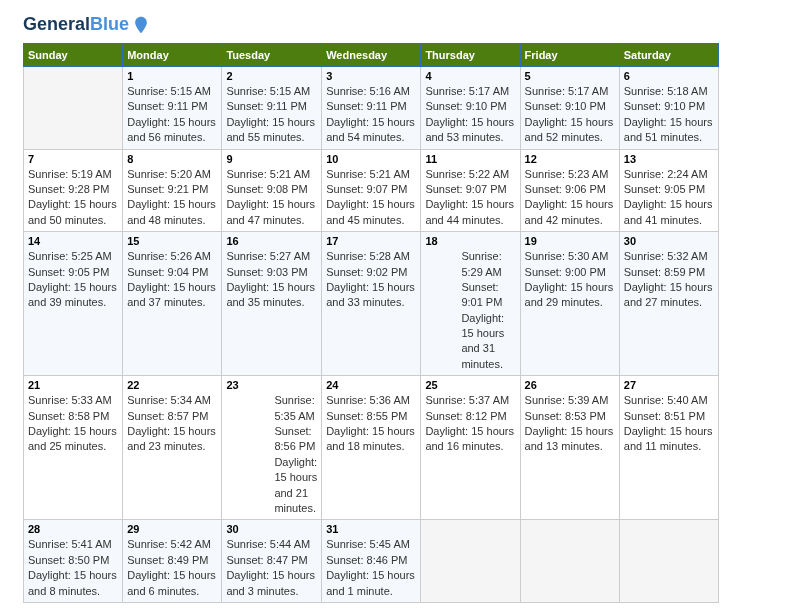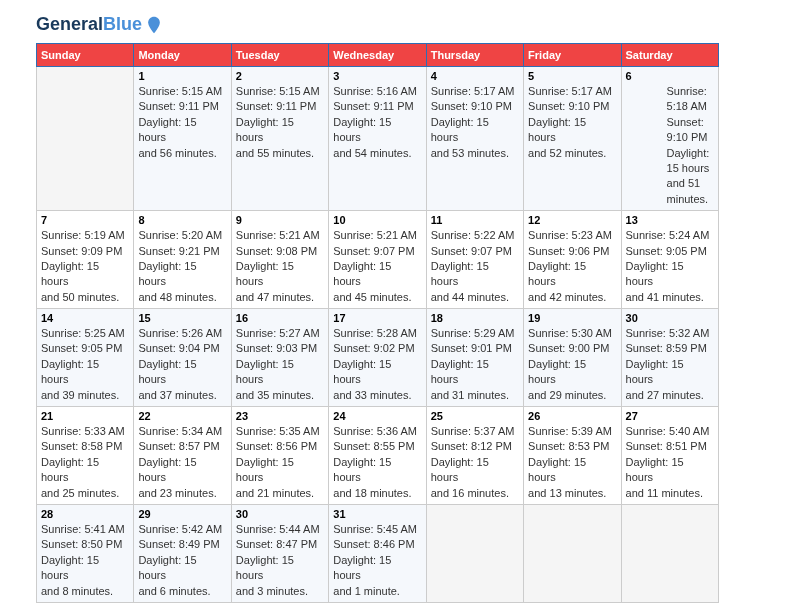--- a/index.html
+++ b/index.html
@@ -6,21 +6,21 @@
     body {
       font-family: Arial, sans-serif;
       background: #fff;
       width: 792px;
       height: 612px;
       overflow: hidden;
     }
     .page {
       width: 739px;
       min-height: 612px;
-      padding: 15px 20px 10px 36px;
+      padding: 15px 20px 10px 23px;
       background: #fff;
     }
     .header-area {
       display: flex;
       justify-content: space-between;
       align-items: flex-start;
       margin-bottom: 8px;
     }
     .logo {
       display: flex;
@@ -53,21 +53,21 @@
       font-size: 14px;
       color: #333;
       font-weight: bold;
     }
     table {
       width: 100%;
       border-collapse: collapse;
       font-size: 10px;
     }
     thead tr th {
-      background-color: #ef4444;
+      background-color: #4d7c0f;
       color: #fff;
       padding: 5px 4px;
       text-align: left;
       font-size: 11px;
       font-weight: bold;
       border: 1px solid #2e6db4;
     }
     tbody tr td {
       border: 1px solid #ccc;
       padding: 3px 4px;
@@ -166,31 +166,31 @@
           </td>
           <td>
             <span class="day-number">5</span>
             <div class="day-info" style="white-space: pre-line;">Sunrise: 5:17 AM
 Sunset: 9:10 PM
 Daylight: 15 hours
 and 52 minutes.</div>
           </td>
           <td>
             <span class="day-number">6</span>
-            <div class="day-info" style="white-space: pre-line; margin-left: 41px;">Sunrise: 5:18 AM
+            <div class="day-info" style="white-space: pre-line;">Sunrise: 5:18 AM
 Sunset: 9:10 PM
 Daylight: 15 hours
 and 51 minutes.</div>
           </td>
         </tr>
         <tr>
           <td>
             <span class="day-number">7</span>
             <div class="day-info" style="white-space: pre-line;">Sunrise: 5:19 AM
-Sunset: 9:09 PM
+Sunset: 9:28 PM
 Daylight: 15 hours
 and 50 minutes.</div>
           </td>
           <td>
             <span class="day-number">8</span>
             <div class="day-info" style="white-space: pre-line;">Sunrise: 5:20 AM
 Sunset: 9:21 PM
 Daylight: 15 hours
 and 48 minutes.</div>
           </td>
@@ -217,21 +217,21 @@
           </td>
           <td>
             <span class="day-number">12</span>
             <div class="day-info" style="white-space: pre-line;">Sunrise: 5:23 AM
 Sunset: 9:06 PM
 Daylight: 15 hours
 and 42 minutes.</div>
           </td>
           <td>
             <span class="day-number">13</span>
-            <div class="day-info" style="white-space: pre-line;">Sunrise: 5:24 AM
+            <div class="day-info" style="white-space: pre-line;">Sunrise: 2:24 AM
 Sunset: 9:05 PM
 Daylight: 15 hours
 and 41 minutes.</div>
           </td>
         </tr>
         <tr>
           <td>
             <span class="day-number">14</span>
             <div class="day-info" style="white-space: pre-line;">Sunrise: 5:25 AM
 Sunset: 9:05 PM
@@ -254,21 +254,21 @@
           </td>
           <td>
             <span class="day-number">17</span>
             <div class="day-info" style="white-space: pre-line;">Sunrise: 5:28 AM
 Sunset: 9:02 PM
 Daylight: 15 hours
 and 33 minutes.</div>
           </td>
           <td>
             <span class="day-number">18</span>
-            <div class="day-info" style="white-space: pre-line;">Sunrise: 5:29 AM
+            <div class="day-info" style="white-space: pre-line; margin-left: 36px;">Sunrise: 5:29 AM
 Sunset: 9:01 PM
 Daylight: 15 hours
 and 31 minutes.</div>
           </td>
           <td>
             <span class="day-number">19</span>
             <div class="day-info" style="white-space: pre-line;">Sunrise: 5:30 AM
 Sunset: 9:00 PM
 Daylight: 15 hours
 and 29 minutes.</div>
@@ -291,21 +291,21 @@
           </td>
           <td>
             <span class="day-number">22</span>
             <div class="day-info" style="white-space: pre-line;">Sunrise: 5:34 AM
 Sunset: 8:57 PM
 Daylight: 15 hours
 and 23 minutes.</div>
           </td>
           <td>
             <span class="day-number">23</span>
-            <div class="day-info" style="white-space: pre-line;">Sunrise: 5:35 AM
+            <div class="day-info" style="white-space: pre-line; margin-left: 48px;">Sunrise: 5:35 AM
 Sunset: 8:56 PM
 Daylight: 15 hours
 and 21 minutes.</div>
           </td>
           <td>
             <span class="day-number">24</span>
             <div class="day-info" style="white-space: pre-line;">Sunrise: 5:36 AM
 Sunset: 8:55 PM
 Daylight: 15 hours
 and 18 minutes.</div>

